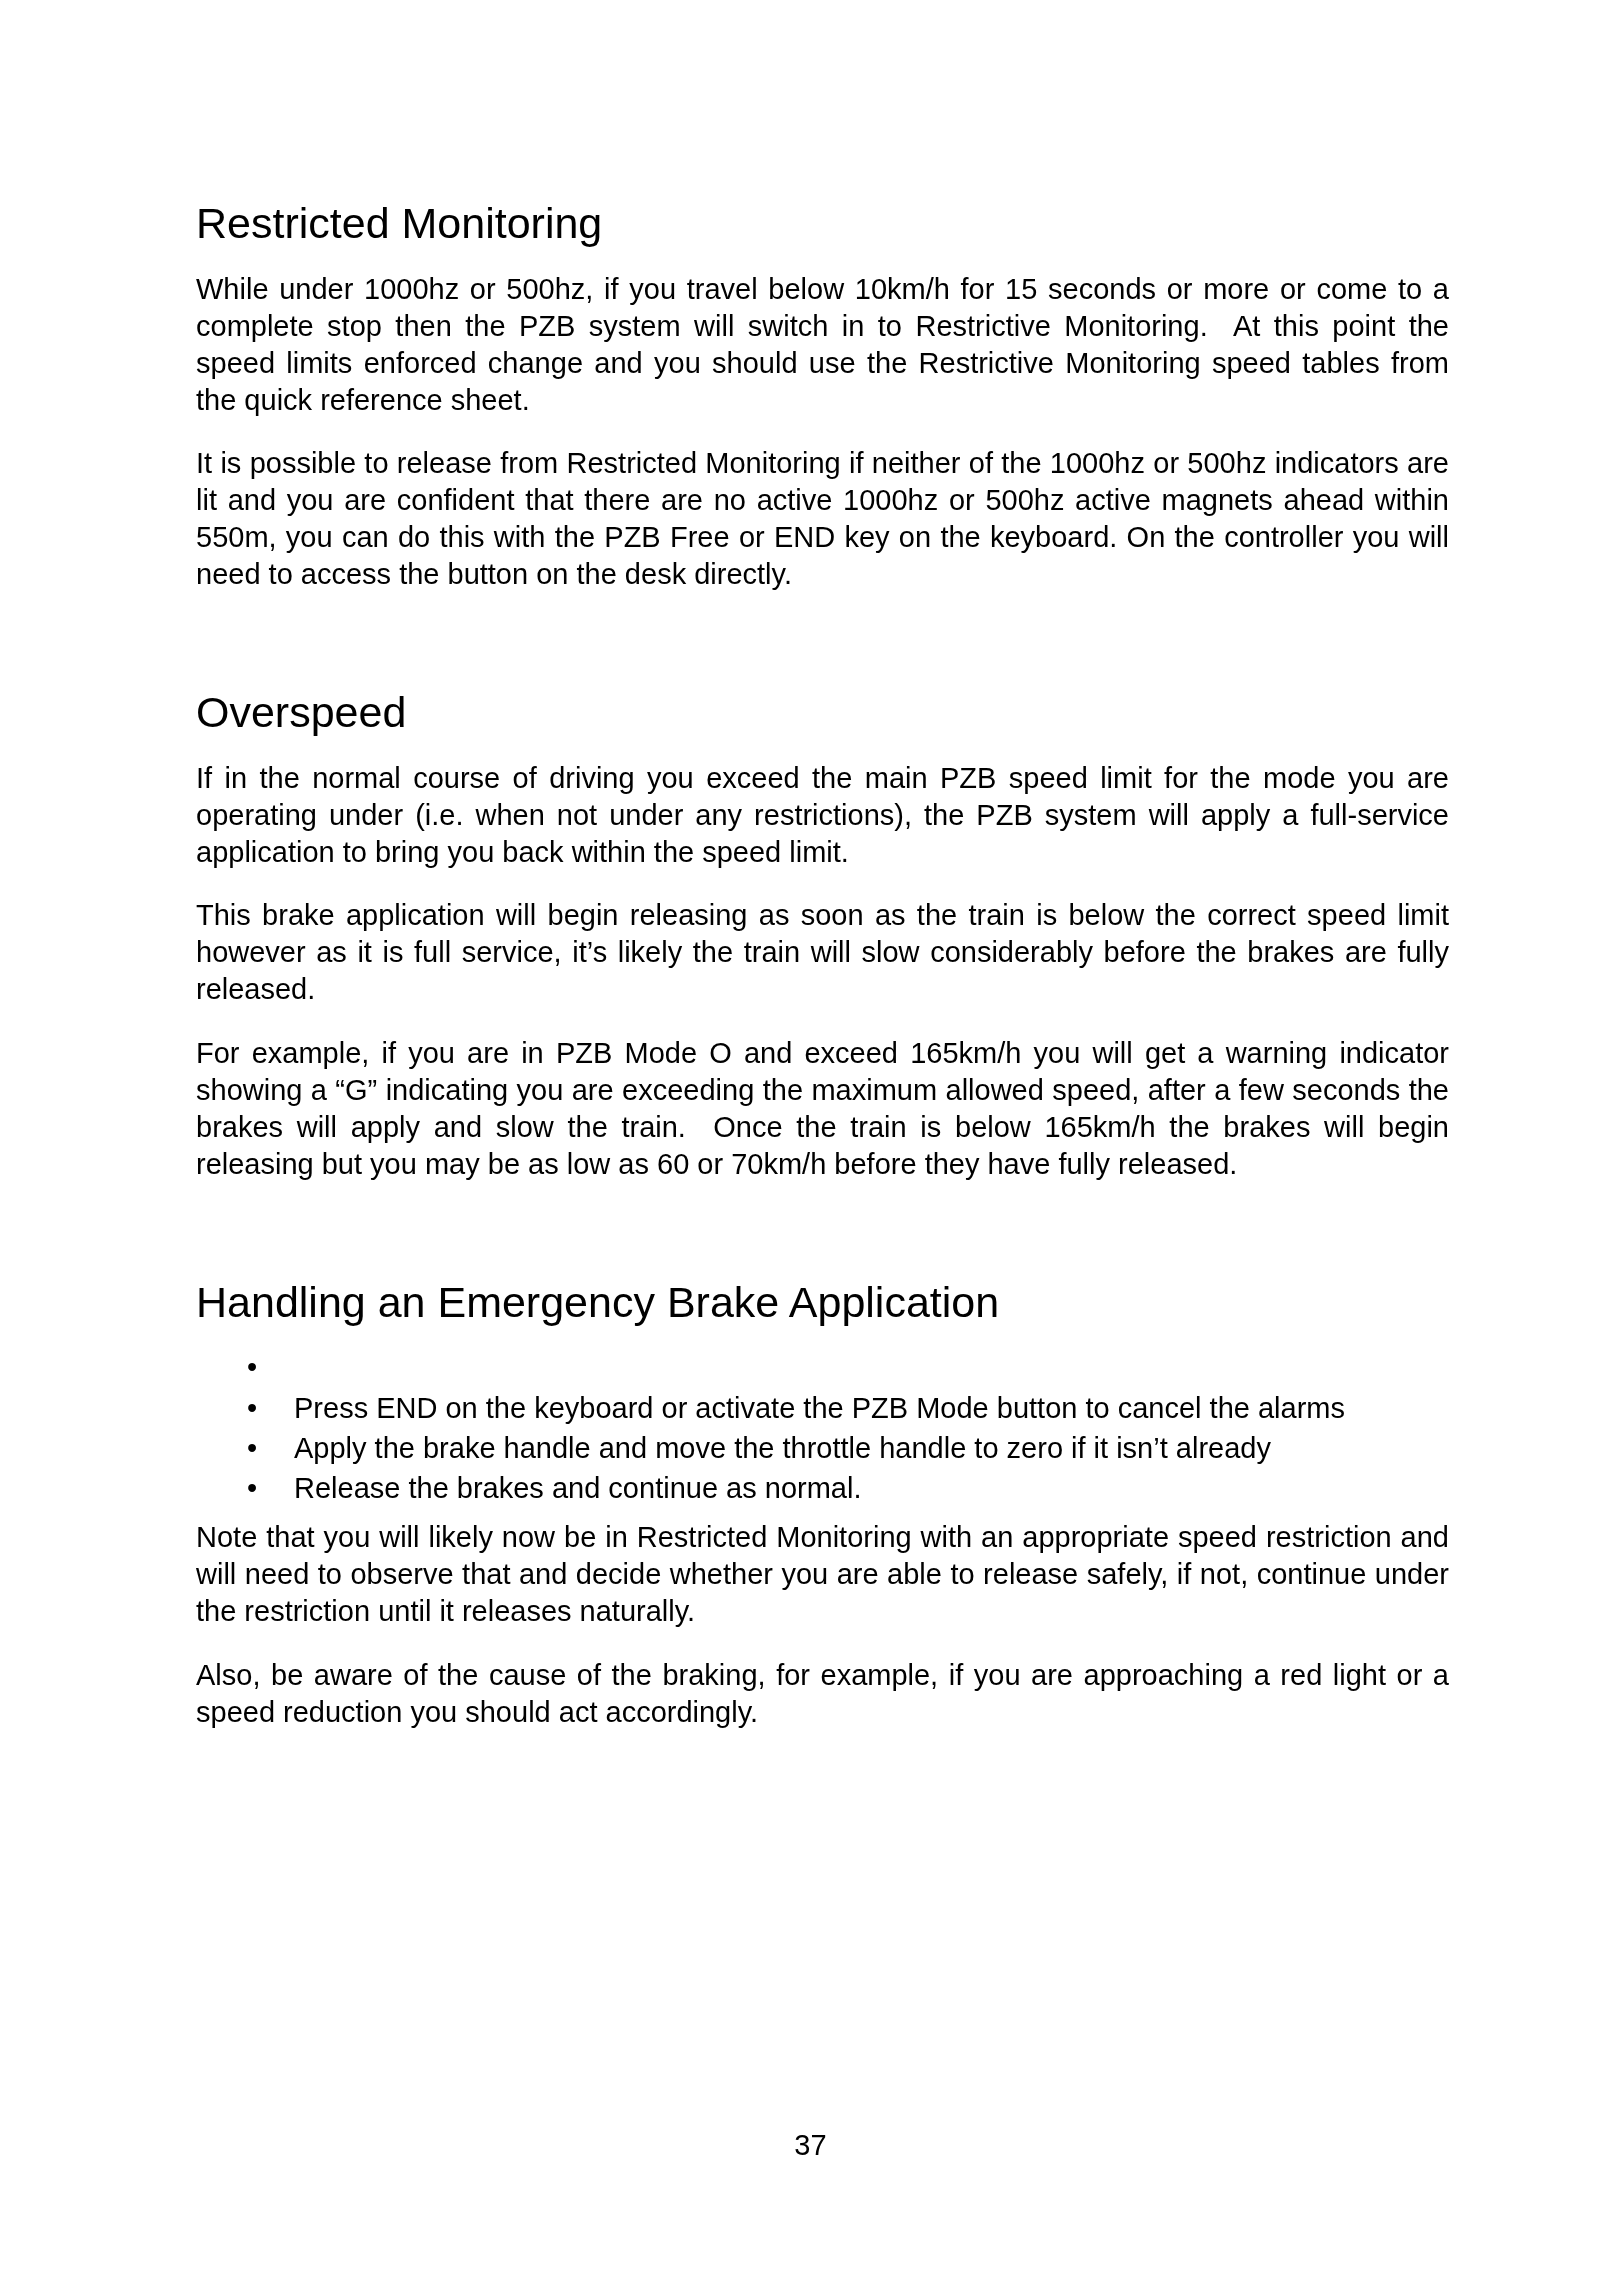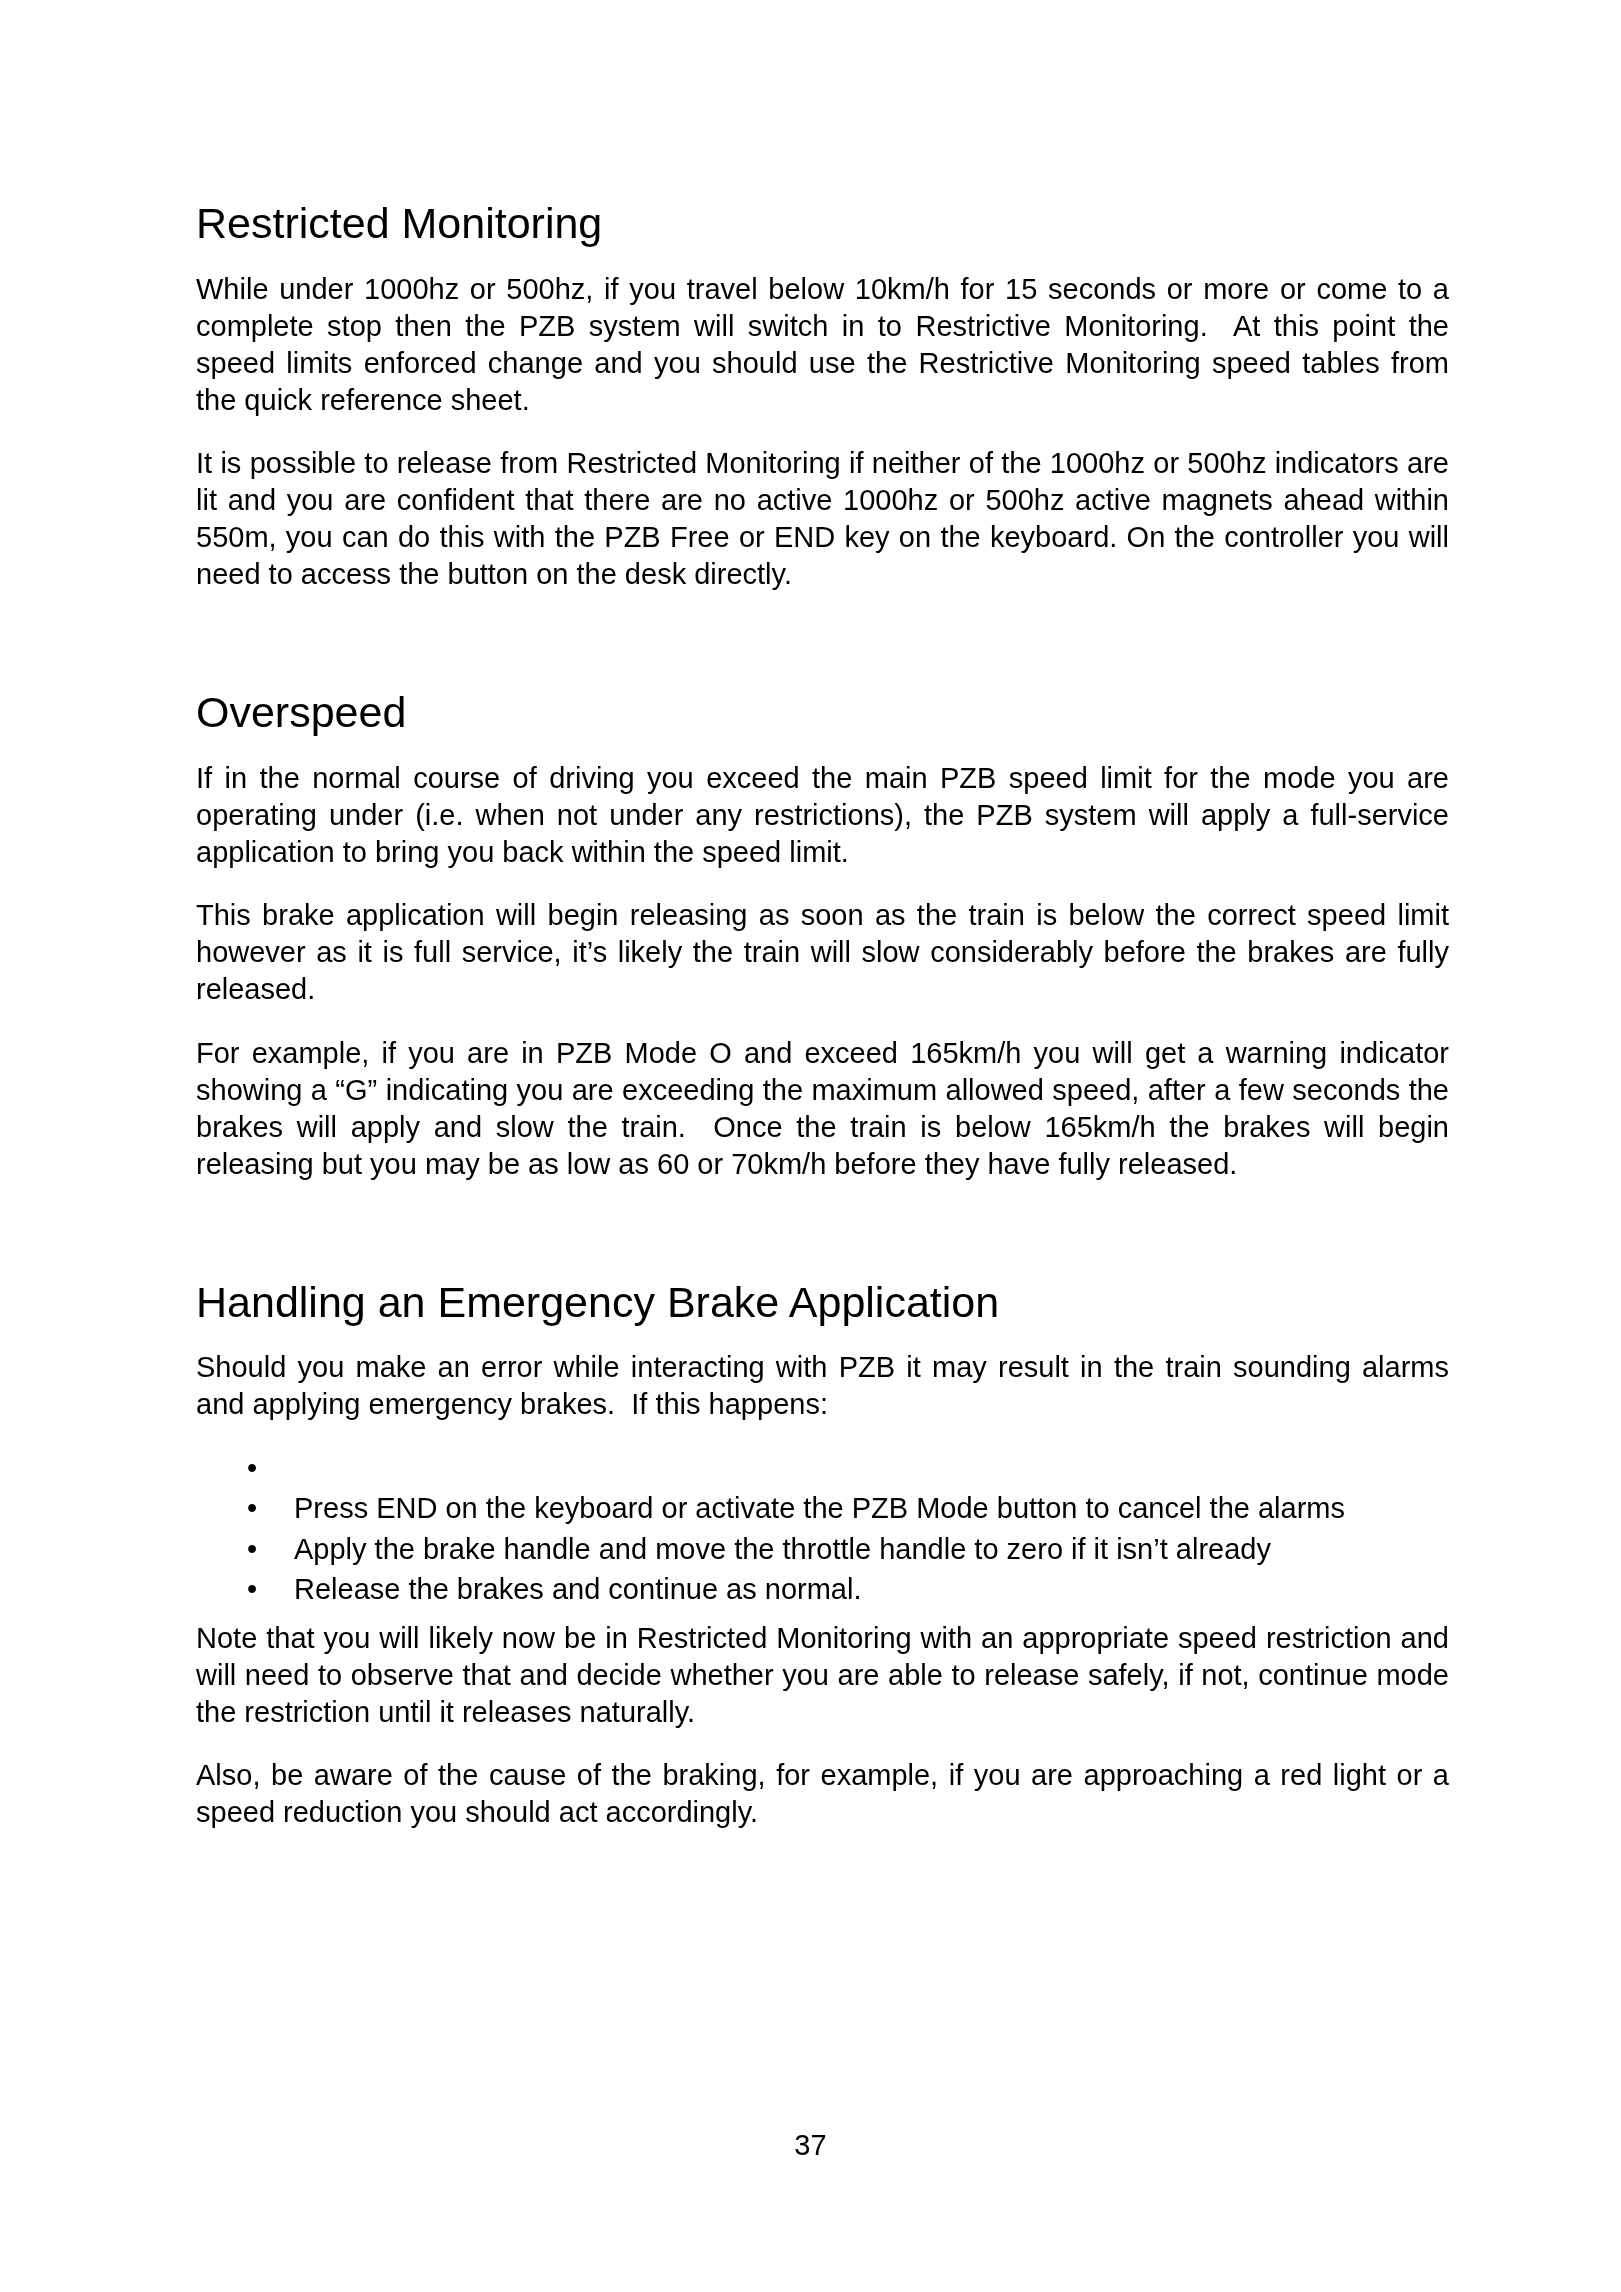--- a/index.html
+++ b/index.html
@@ -77,41 +77,40 @@
 
     <section class="section">
       <h2 class="doc-heading">Overspeed</h2>
       <p class="doc-para">If in the normal course of driving you exceed the main PZB speed limit for the mode you are operating under (i.e. when not under any restrictions), the PZB system will apply a full-service application to bring you back within the speed limit.</p>
       <p class="doc-para">This brake application will begin releasing as soon as the train is below the correct speed limit however as it is full service, it’s likely the train will slow considerably before the brakes are fully released.</p>
       <p class="doc-para">For example, if you are in PZB Mode O and exceed 165km/h you will get a warning indicator showing a “G” indicating you are exceeding the maximum allowed speed, after a few seconds the brakes will apply and slow the train.&nbsp; Once the train is below 165km/h the brakes will begin releasing but you may be as low as 60 or 70km/h before they have fully released.</p>
     </section>
 
     <section class="section">
       <h2 class="doc-heading">Handling an Emergency Brake Application</h2>
-      <p class="doc-para">Should you make an error while interacting with PZB it may result in the train sounding alarms and applying emergency brakes.&nbsp; If this happens:</p>
 
       <ul class="doc-list">
         <li>
           <span class="bullet-marker">•</span>
         </li>
         <li>
           <span class="bullet-marker">•</span>
           <span>Press END on the keyboard or activate the PZB Mode button to cancel the alarms</span>
         </li>
         <li>
           <span class="bullet-marker">•</span>
           <span>Apply the brake handle and move the throttle handle to zero if it isn’t already</span>
         </li>
         <li>
           <span class="bullet-marker">•</span>
           <span>Release the brakes and continue as normal.</span>
         </li>
       </ul>
 
-      <p class="doc-para">Note that you will likely now be in Restricted Monitoring with an appropriate speed restriction and will need to observe that and decide whether you are able to release safely, if not, continue mode the restriction until it releases naturally.</p>
+      <p class="doc-para">Note that you will likely now be in Restricted Monitoring with an appropriate speed restriction and will need to observe that and decide whether you are able to release safely, if not, continue under the restriction until it releases naturally.</p>
       <p class="doc-para">Also, be aware of the cause of the braking, for example, if you are approaching a red light or a speed reduction you should act accordingly.</p>
     </section>
 
   </div>
 
   <div class="page-number">37</div>
 </div>
 
 
 </body></html>

